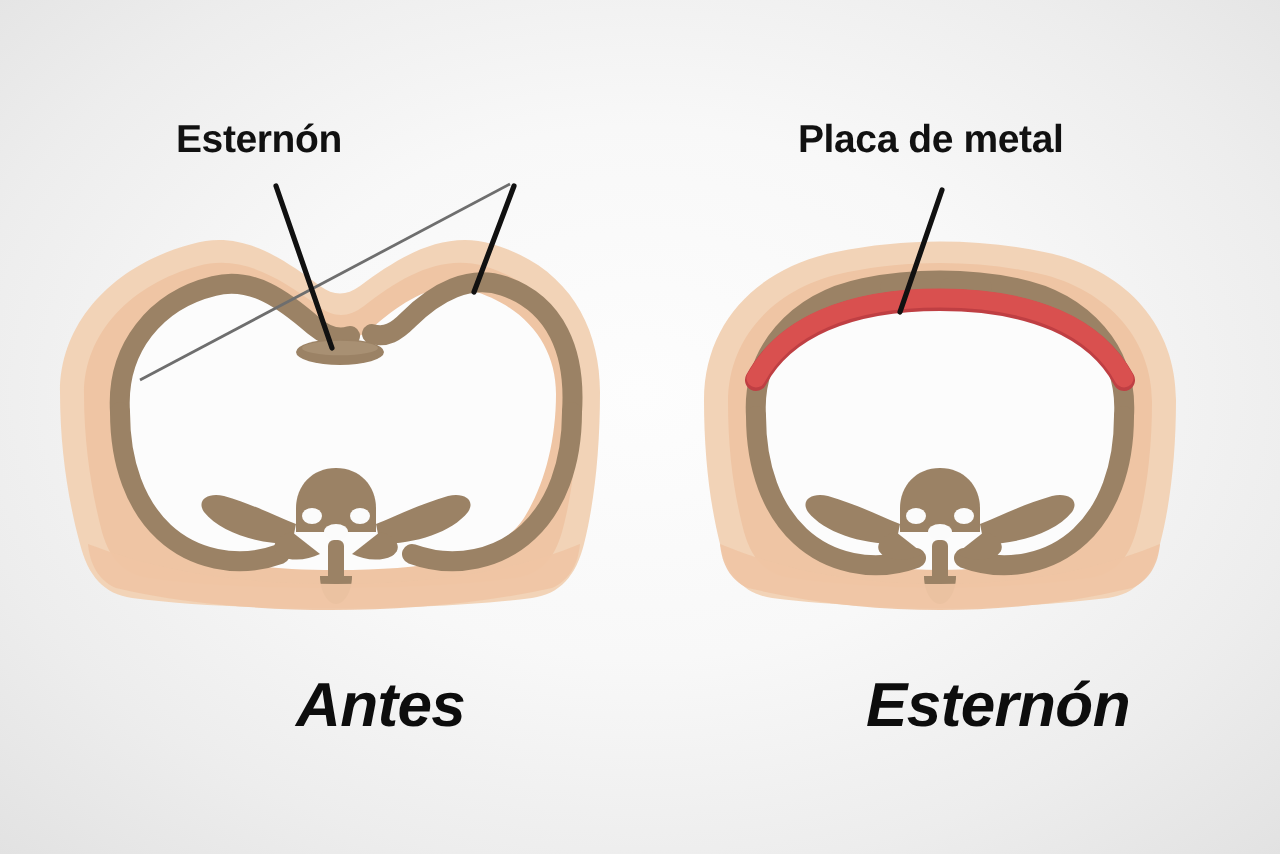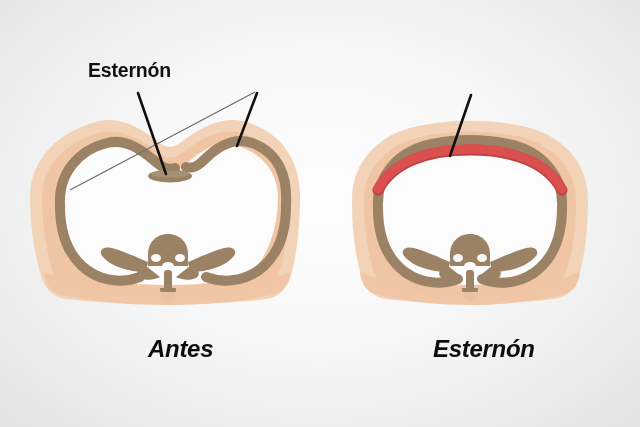--- a/index.html
+++ b/index.html
@@ -31,21 +31,21 @@
     font-size: 19.5px;
     color: #111111;
     white-space: nowrap;
     letter-spacing: -0.2px;
   }
   .caption {
     position: absolute;
     font-family: "Liberation Sans", sans-serif;
     font-weight: bold;
     font-style: italic;
-    font-size: 24px;
+    font-size: 31px;
     color: #0d0d0d;
     white-space: nowrap;
     letter-spacing: -0.3px;
   }
 </style>
 </head>
 <body>
 
 <div id="figure">
 
@@ -251,18 +251,19 @@
       <line x1="255" y1="92" x2="70" y2="190" stroke="#6e6e6e" stroke-width="1.4"></line>
       <line x1="138" y1="93" x2="166" y2="174" stroke="#111111" stroke-width="2.6" stroke-linecap="round"></line>
       <line x1="257" y1="93" x2="237" y2="146" stroke="#111111" stroke-width="2.6" stroke-linecap="round"></line>
       <line x1="471" y1="95" x2="450" y2="156" stroke="#111111" stroke-width="2.6" stroke-linecap="round"></line>
     </g>
   </svg>
 
   <div class="anno-label" style="left:88px; top:59px;">Esternón</div>
 
 
+  <div class="anno-label" style="left:399px; top:59px;">Placa de metal</div>
 
   <div class="caption" style="left:148px; top:335px;">Antes</div>
 
   <div class="caption" style="left:433px; top:335px;">Esternón</div>
 
 </div>
 
 </body></html>

